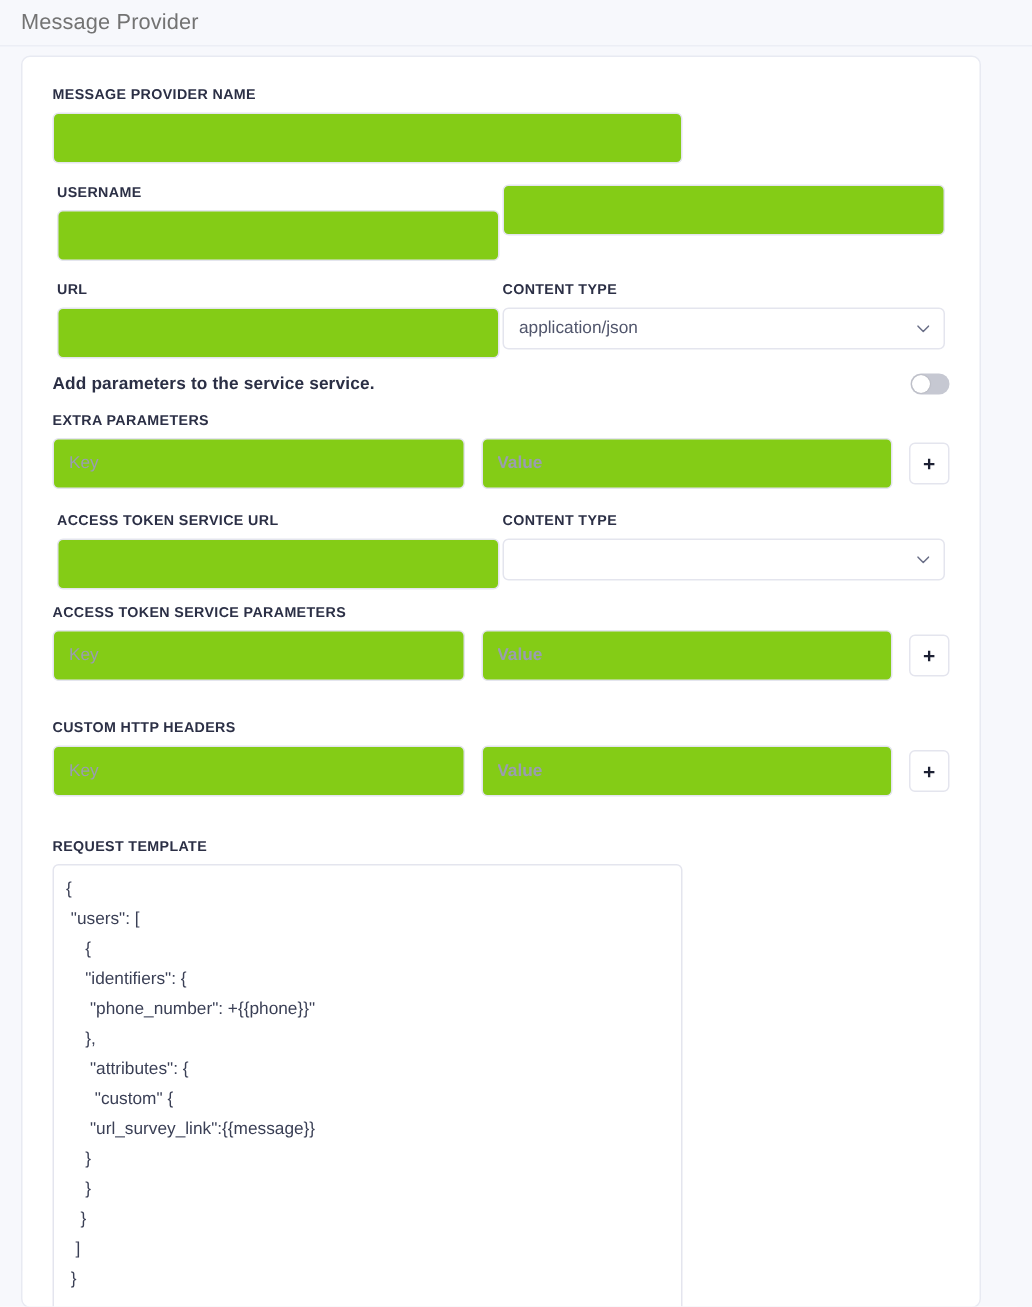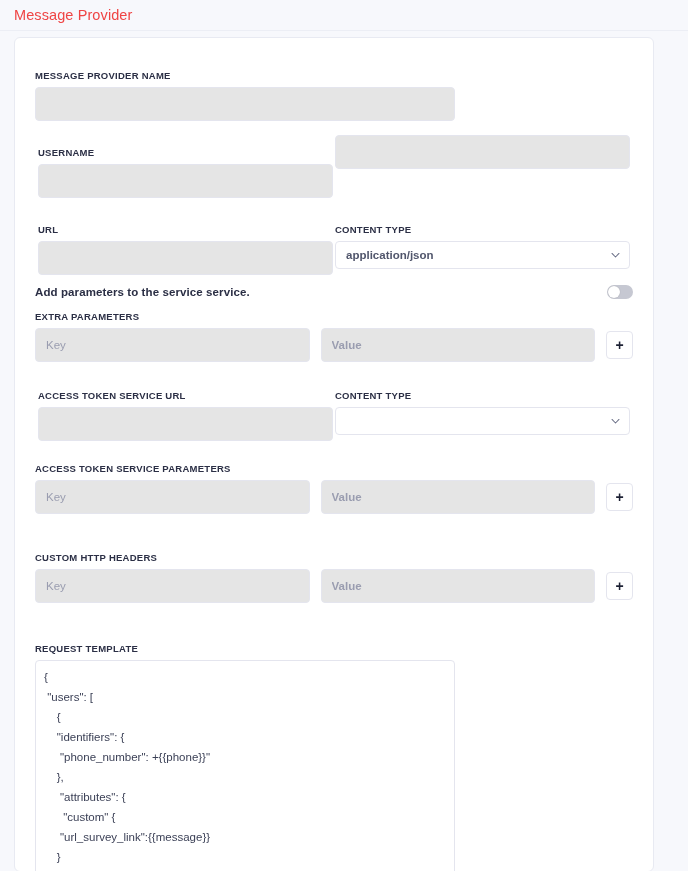--- a/index.html
+++ b/index.html
@@ -14,21 +14,21 @@
   
   .page-header {
     height: 30px;
     background: #f7f8fc;
     display: flex;
     align-items: center;
     padding: 0 0 0 14px;
   }
   .page-title {
     font-size: 14.5px;
-    color: #ef4444;
+    color: #737373;
     letter-spacing: .1px;
     white-space: nowrap;
     text-align: right;
   }
   .header-rule {
     height: 1px;
     background: #eceef5;
     width: 100%;
   }
 
@@ -46,29 +46,29 @@
     overflow: hidden;
   }
 
   
   .label {
     font-size: 9.5px;
     font-weight: bold;
     color: #2b2f45;
     letter-spacing: .25px;
     text-transform: uppercase;
-    margin: 12px 0 5px 0;
+    margin: 0 0 5px 0;
     line-height: 12px;
     white-space: nowrap;
   }
   .field {
     height: 28px;
     border: 1px solid #e4e5ee;
     border-radius: 4px;
-    background: #e5e5e5;
+    background: #84cc16;
     width: 100%;
     padding: 16px 10px;
     font-size: 11.5px;
     color: #4d5165;
     font-family: "Liberation Sans", sans-serif;
     outline: none;
     display: flex;
     align-items: center;
   }
   .field::placeholder { color: #9a9db0; }
@@ -84,21 +84,20 @@
   .select-box {
     height: 28px;
     border: 1px solid #e4e5ee;
     border-radius: 4px;
     background: #fff;
     display: flex;
     align-items: center;
     padding: 0 26px 0 10px;
     font-size: 11.5px;
     color: #51566c;
-    font-weight: bold;
   }
   .chevron {
     position: absolute;
     right: 9px; top: 50%;
     transform: translateY(-50%);
     width: 11px; height: 11px;
     pointer-events: none;
   }
   .chevron svg { display: block; }
 

